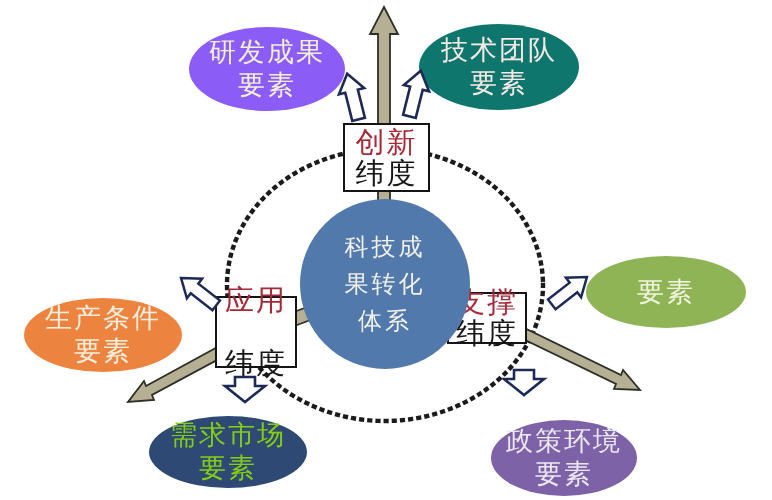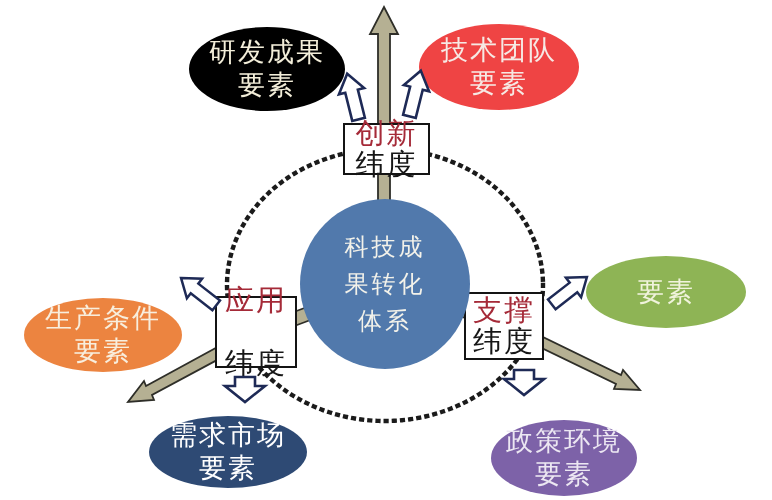--- a/index.html
+++ b/index.html
@@ -39,55 +39,55 @@
     <line x1="385" y1="285" x2="262" y2="331" stroke-width="15" stroke="#2e2e28"></line>
     <line x1="385" y1="285" x2="262" y2="331" stroke-width="11.5" stroke="#b5b093"></line>
     <line x1="385" y1="285" x2="506" y2="324" stroke-width="15" stroke="#2e2e28"></line>
     <line x1="385" y1="285" x2="506" y2="324" stroke-width="11.5" stroke="#b5b093"></line>
 
     <polygon points="378,285 378,34 370,34 384,7 398,34 390,34 390,285" stroke-width="1.8" stroke-linejoin="miter" fill="#b5b093" stroke="#2e2e28"></polygon>
     <polygon points="267,320 146,386 144,381 128,402 154,400 152,395 273,330" stroke-width="1.8" stroke-linejoin="miter" fill="#b5b093" stroke="#2e2e28"></polygon>
     <polygon points="498,327 616,384 614,389 640,390 623,370 621,375 502,317" stroke-width="1.8" stroke-linejoin="miter" fill="#b5b093" stroke="#2e2e28"></polygon>
   </svg>
 
-  <div class="dim-box" style="left:343px;top:123px;width:87px;height:52px;">
+  <div class="dim-box" style="left:343px;top:123px;width:87px;height:69px;">
     <span style="color: rgb(165, 42, 56);">创新</span>
     <span style="color: rgb(22, 22, 22);">纬度</span>
   </div>
   <div class="dim-box" style="left:215px;top:296px;width:82px;height:72px;gap:32px;">
     <span style="color: rgb(165, 42, 56);">应用</span>
     <span style="color: rgb(22, 22, 22);">纬度</span>
   </div>
-  <div class="dim-box" style="left:464px;top:292px;width:80px;height:68px;">
+  <div class="dim-box" style="left:447px;top:292px;width:80px;height:52px;">
     <span style="color: rgb(165, 42, 56);">支撑</span>
     <span style="color: rgb(22, 22, 22);">纬度</span>
   </div>
 
   <div class="center-circle" style="left: 300px; top: 199px; width: 170px; height: 170px; background: rgb(81, 121, 172); color: rgb(243, 242, 234);">
     <span>科技成</span>
     <span>果转化</span>
     <span>体系</span>
   </div>
 
-  <div class="factor" style="left: 189px; top: 27px; width: 156px; height: 84px; background: #000000; color: rgb(243, 238, 217);">
+  <div class="factor" style="left: 189px; top: 27px; width: 156px; height: 84px; background: #8b5cf6; color: rgb(243, 238, 217);">
     <span>研发成果</span>
     <span>要素</span>
   </div>
-  <div class="factor" style="left: 419px; top: 24px; width: 160px; height: 86px; background: #ef4444; color: rgb(246, 233, 228);">
+  <div class="factor" style="left: 419px; top: 24px; width: 160px; height: 86px; background: #0f766e; color: rgb(246, 233, 228);">
     <span>技术团队</span>
     <span>要素</span>
   </div>
   <div class="factor" style="left: 24px; top: 258px; width: 158px; height: 74px; background: rgb(236, 132, 64); color: rgb(248, 238, 221); margin-top: 40px;">
     <span>生产条件</span>
     <span>要素</span>
   </div>
   <div class="factor" style="left: 586px; top: 256px; width: 160px; height: 72px; background: rgb(142, 180, 85); color: rgb(240, 243, 220);">
     <span>要素</span>
   </div>
-  <div class="factor" style="left: 149px; top: 416px; width: 158px; height: 72px; background: rgb(46, 74, 116); color: #ffffff;">
+  <div class="factor" style="left: 149px; top: 416px; width: 158px; height: 72px; background: rgb(46, 74, 116); color: #84cc16;">
     <span>需求市场</span>
     <span>要素</span>
   </div>
   <div class="factor" style="left: 491px; top: 420px; width: 146px; height: 76px; background: rgb(125, 98, 168); color: rgb(236, 231, 242);">
     <span>政策环境</span>
     <span>要素</span>
   </div>
 
   <svg class="layer-over" width="772" height="500" viewBox="0 0 772 500">
     <path d="M0,-24 L13,-6 L6.5,-6 L6.5,23 L-6.5,23 L-6.5,-6 L-13,-6 Z" transform="translate(353,97) rotate(-14)" stroke-width="2.6" stroke-linejoin="miter" fill="#ffffff" stroke="#1e2a56"></path>

